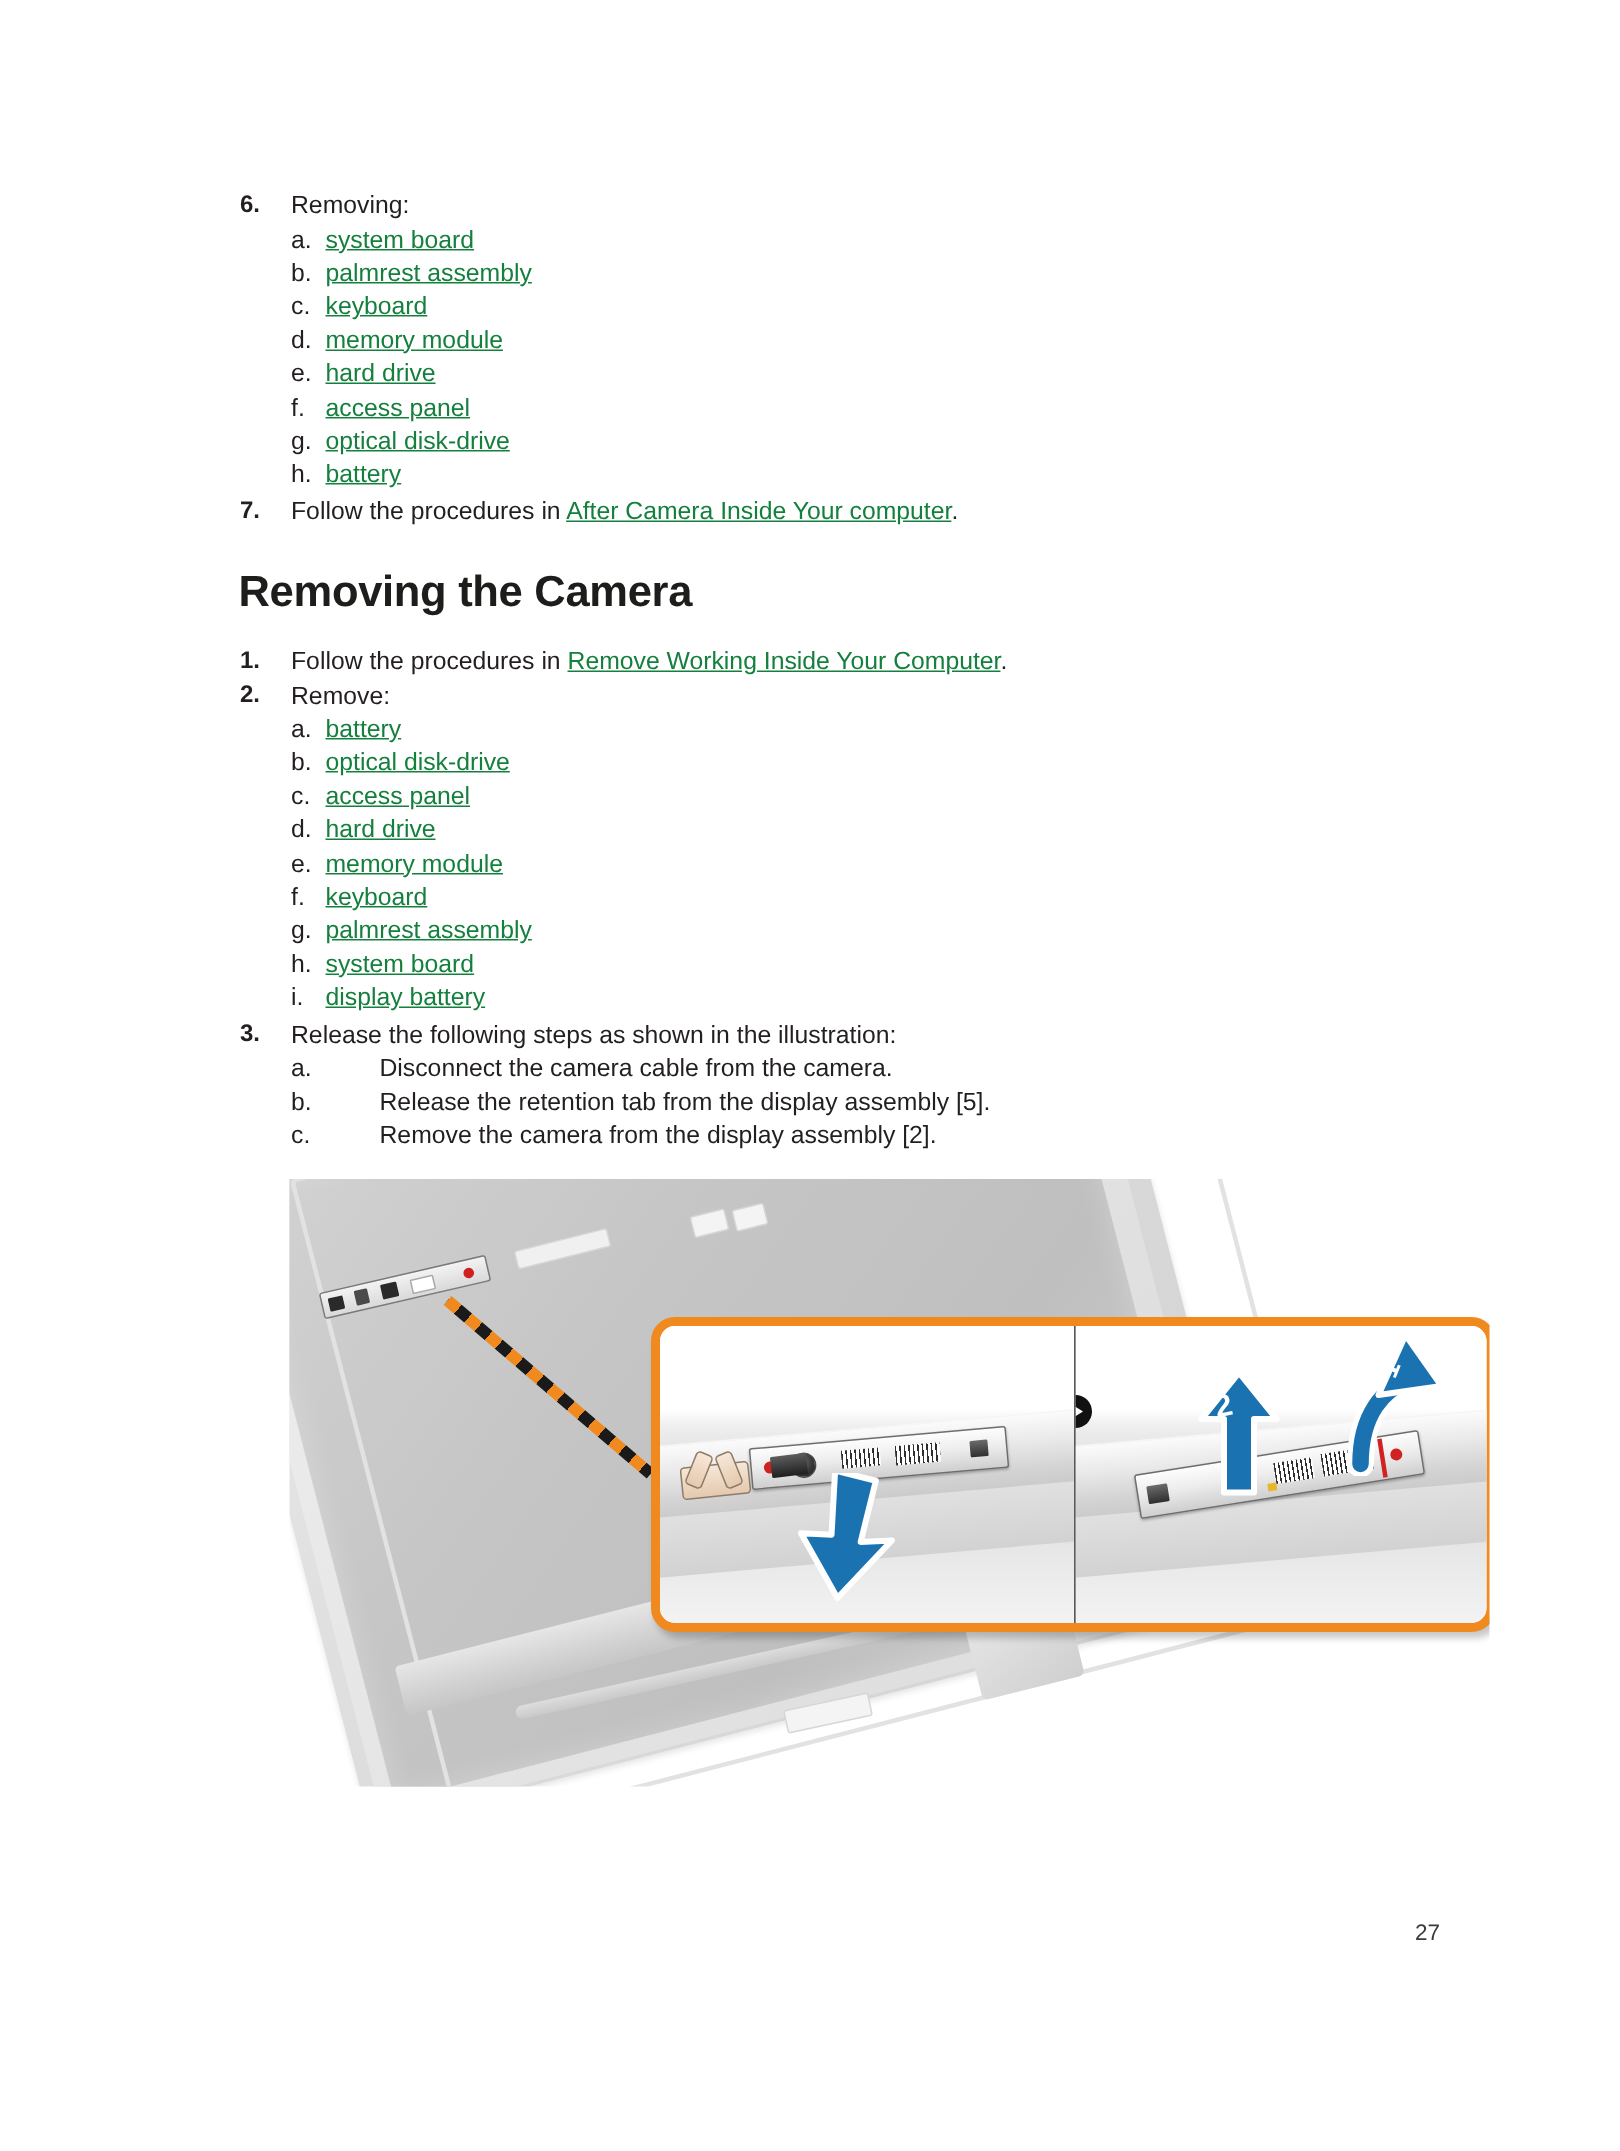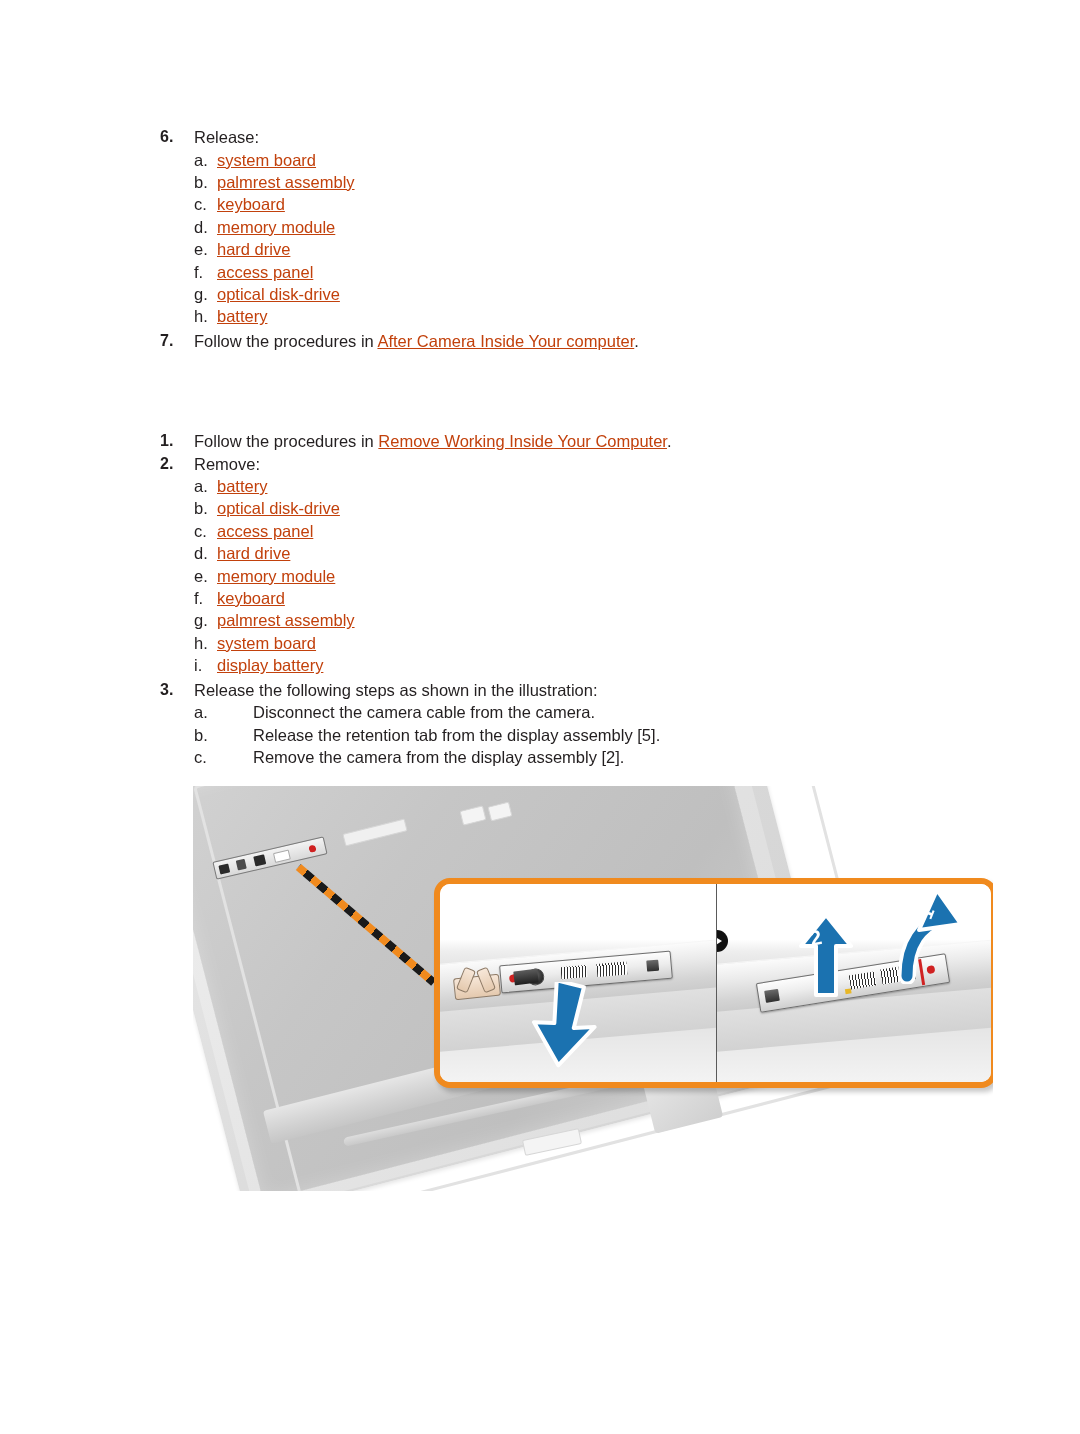--- a/index.html
+++ b/index.html
@@ -60,21 +60,21 @@
     line-height: 22.4px;
     padding-left: 34px;
   }
   .alpha-marker {
     width: 23px;
     flex: 0 0 23px;
   }
   .alpha-body { flex: 1 1 auto; }
 
   a.doclink, .doclink {
-    color: #c2410c;
+    color: #15803d;
     text-decoration: underline;
     text-underline-offset: 1px;
     cursor: pointer;
   }
 
   .plain { color: #231f20; margin-left: 36px; }
 
   h1.section-title {
     position: absolute;
     left: 159px;
@@ -370,21 +370,21 @@
   }
 </style>
 </head>
 <body>
 
 <div class="page">
 
   <div class="numlist" style="top:126px;">
     <div class="num-item">
       <div class="num-marker">6.</div>
-      <div class="num-body">Release:</div>
+      <div class="num-body">Removing:</div>
     </div>
 
     <ul class="alphalist">
       <li class="alpha-item">
         <span class="alpha-marker">a.</span>
         <span class="alpha-body doclink">system board</span>
       </li>
       <li class="alpha-item">
         <span class="alpha-marker">b.</span>
         <span class="alpha-body doclink">palmrest assembly</span>
@@ -414,20 +414,21 @@
         <span class="alpha-body doclink">battery</span>
       </li>
     </ul>
 
     <div class="num-item" style="margin-top:2px;">
       <div class="num-marker">7.</div>
       <div class="num-body"><span>Follow the procedures in </span><span class="doclink">After Camera Inside Your computer</span><span>.</span></div>
     </div>
   </div>
 
+  <h1 class="section-title" style="top:379px;">Removing the Camera</h1>
 
   <div class="numlist" style="top:430px;">
     <div class="num-item">
       <div class="num-marker">1.</div>
       <div class="num-body"><span>Follow the procedures in </span><span class="doclink">Remove Working Inside Your Computer</span><span>.</span></div>
     </div>
 
     <div class="num-item">
       <div class="num-marker">2.</div>
       <div class="num-body">Remove:</div>
@@ -572,14 +573,15 @@
           <div class="step-num" style="left:205px; top:18px; transform:rotate(-68deg); font-size:19px;">1</div>
 
           <div class="play-marker" style="left:-11px; top:46px;"></div>
         </div>
 
         <div class="divider"></div>
       </div>
     </div>
   </div>
 
+  <div class="page-number">27</div>
 
 </div>
 
 </body></html>

